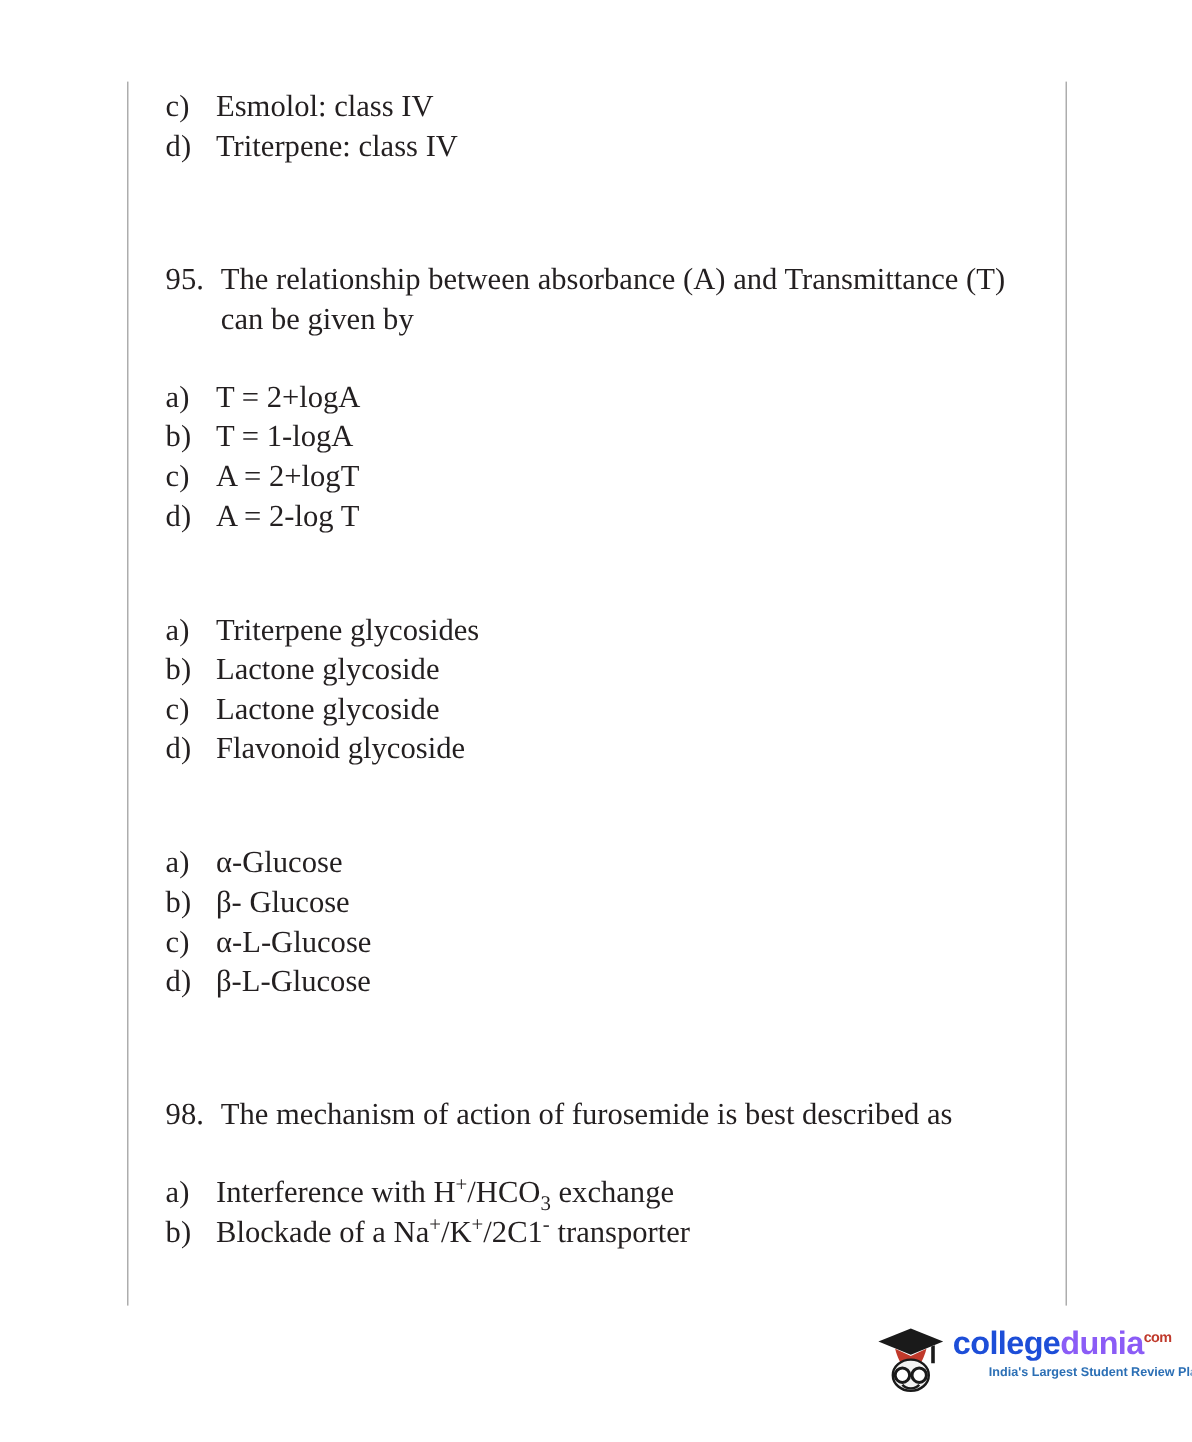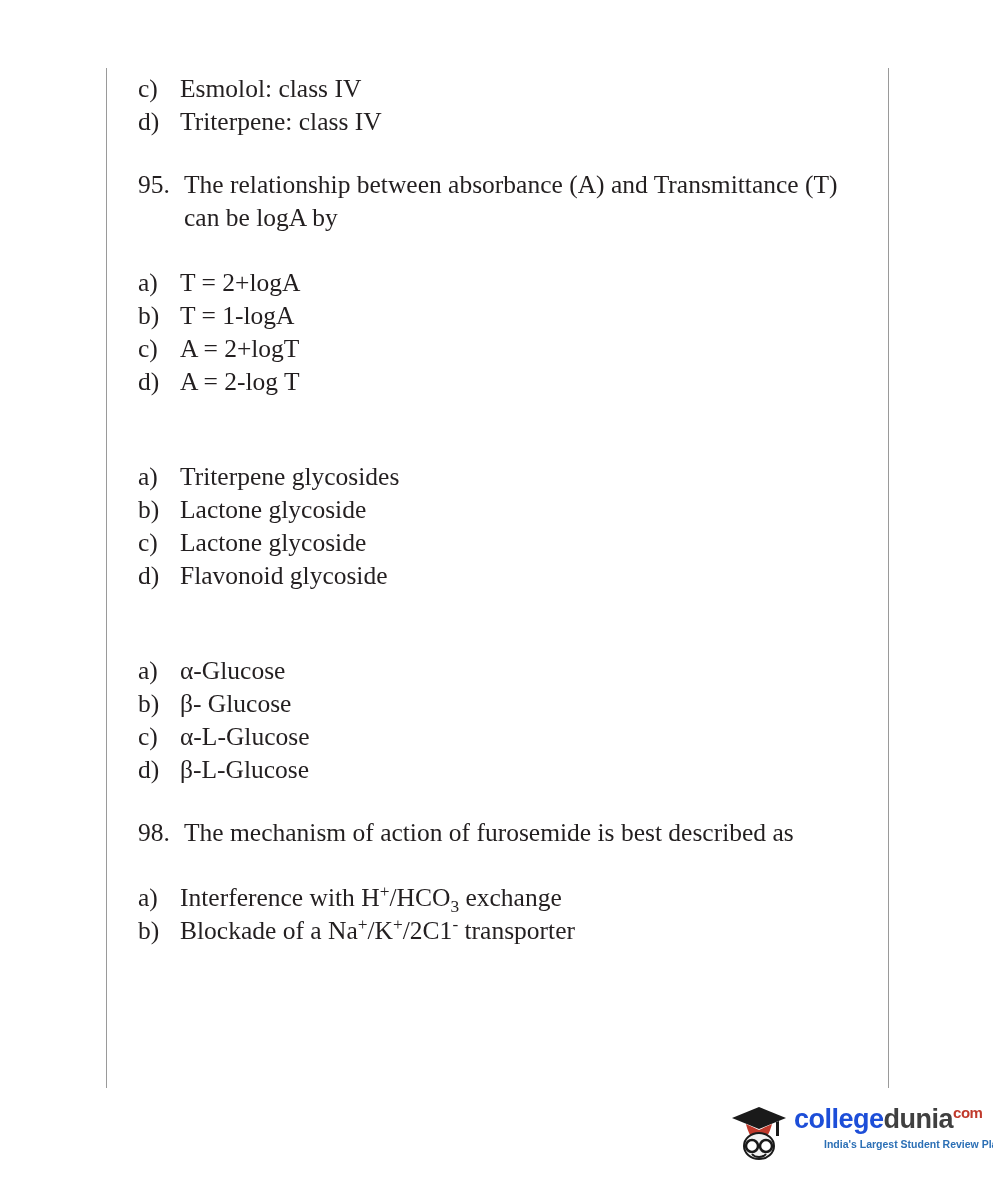--- a/index.html
+++ b/index.html
@@ -68,20 +68,21 @@
   .q-row {
     display: flex;
     align-items: baseline;
     font-size: 25.5px;
     line-height: 33px;
     color: #231f20;
   }
   .q-num {
     width: 46px;
     flex: 0 0 46px;
+    margin-top: 48px;
   }
   .q-text {
     flex: 1 1 auto;
   }
 
   .gap-small { height: 32px; }
   .gap-block { height: 30px; }
 
   sub, sup {
     font-size: 0.68em;
@@ -107,23 +108,23 @@
     position: absolute;
     left: 66px;
     top: 6px;
     font-family: "Liberation Sans", sans-serif;
     font-size: 27px;
     font-weight: bold;
     letter-spacing: -0.5px;
     white-space: nowrap;
   }
   .logo-college { color: #1d4ed8; }
-  .logo-dunia { color: #404040; }
+  .logo-dunia { color: #8b5cf6; }
   .logo-tm {
-    font-size: 15px;
+    font-size: 12px;
     color: #c0392b;
     vertical-align: super;
     font-weight: bold;
   }
   .logo-tag {
     position: absolute;
     left: 96px;
     top: 40px;
     font-family: "Liberation Sans", sans-serif;
     font-size: 10.5px;
@@ -151,21 +152,21 @@
         <span class="opt-label">d)</span>
         <span class="opt-text">Triterpene: class IV</span>
       </div>
     </div>
 
     <div class="gap-block"></div>
 
     <div>
       <div class="q-row">
         <span class="q-num">95.</span>
-        <span class="q-text">The relationship between absorbance (A) and Transmittance (T) can be logA by</span>
+        <span class="q-text">The relationship between absorbance (A) and Transmittance (T) can be given by</span>
       </div>
       <div class="gap-small"></div>
       <div>
         <div class="opt-row">
           <span class="opt-label">a)</span>
           <span class="opt-text">T = 2+logA</span>
         </div>
         <div class="opt-row">
           <span class="opt-label">b)</span>
           <span class="opt-text">T = 1-logA</span>

